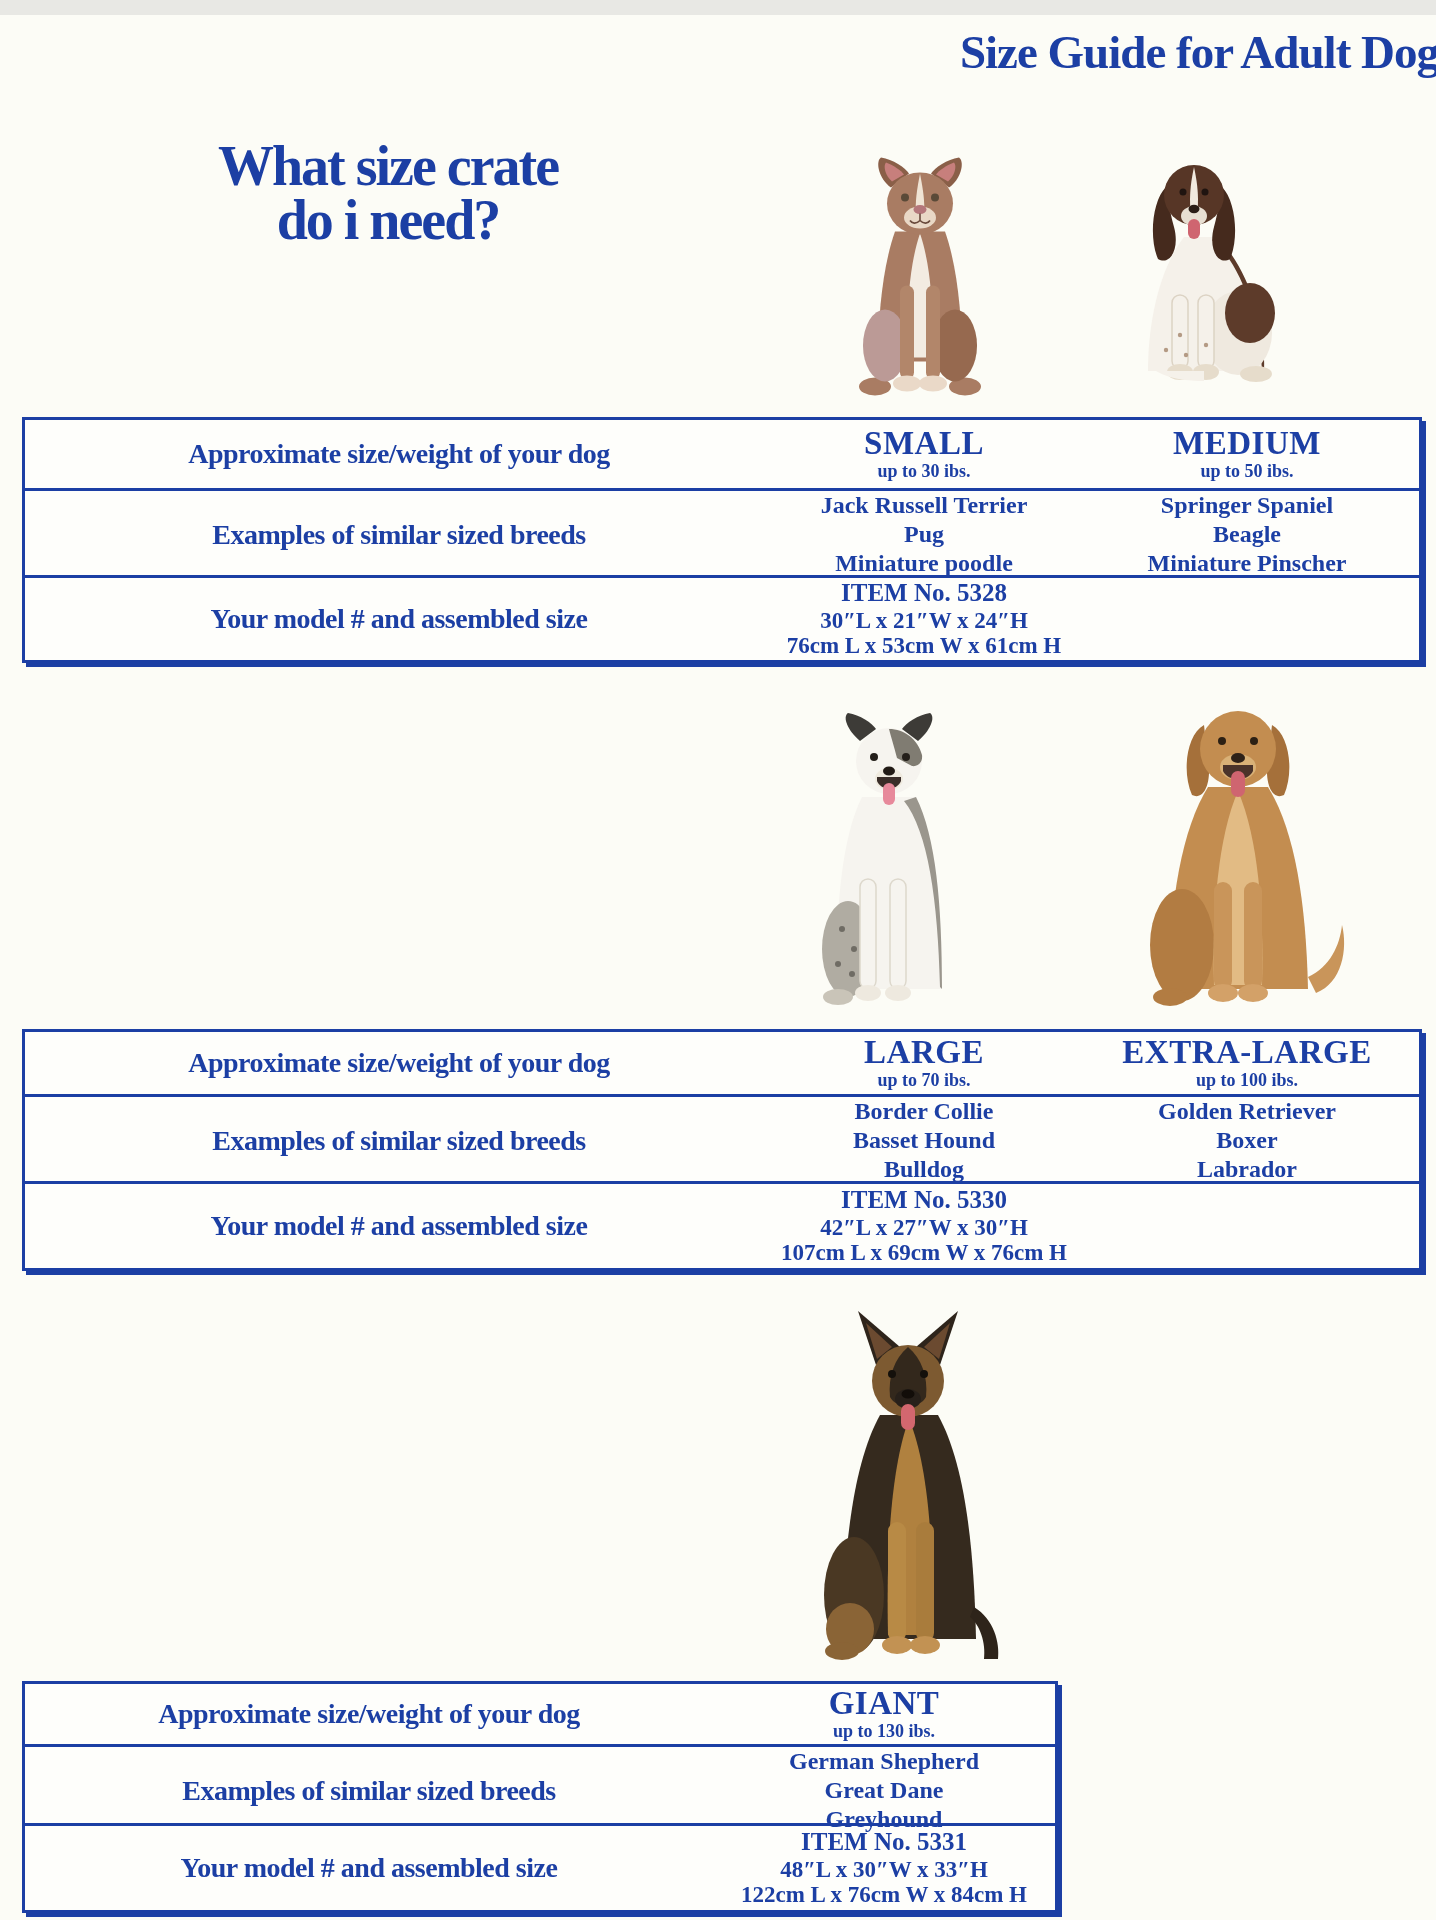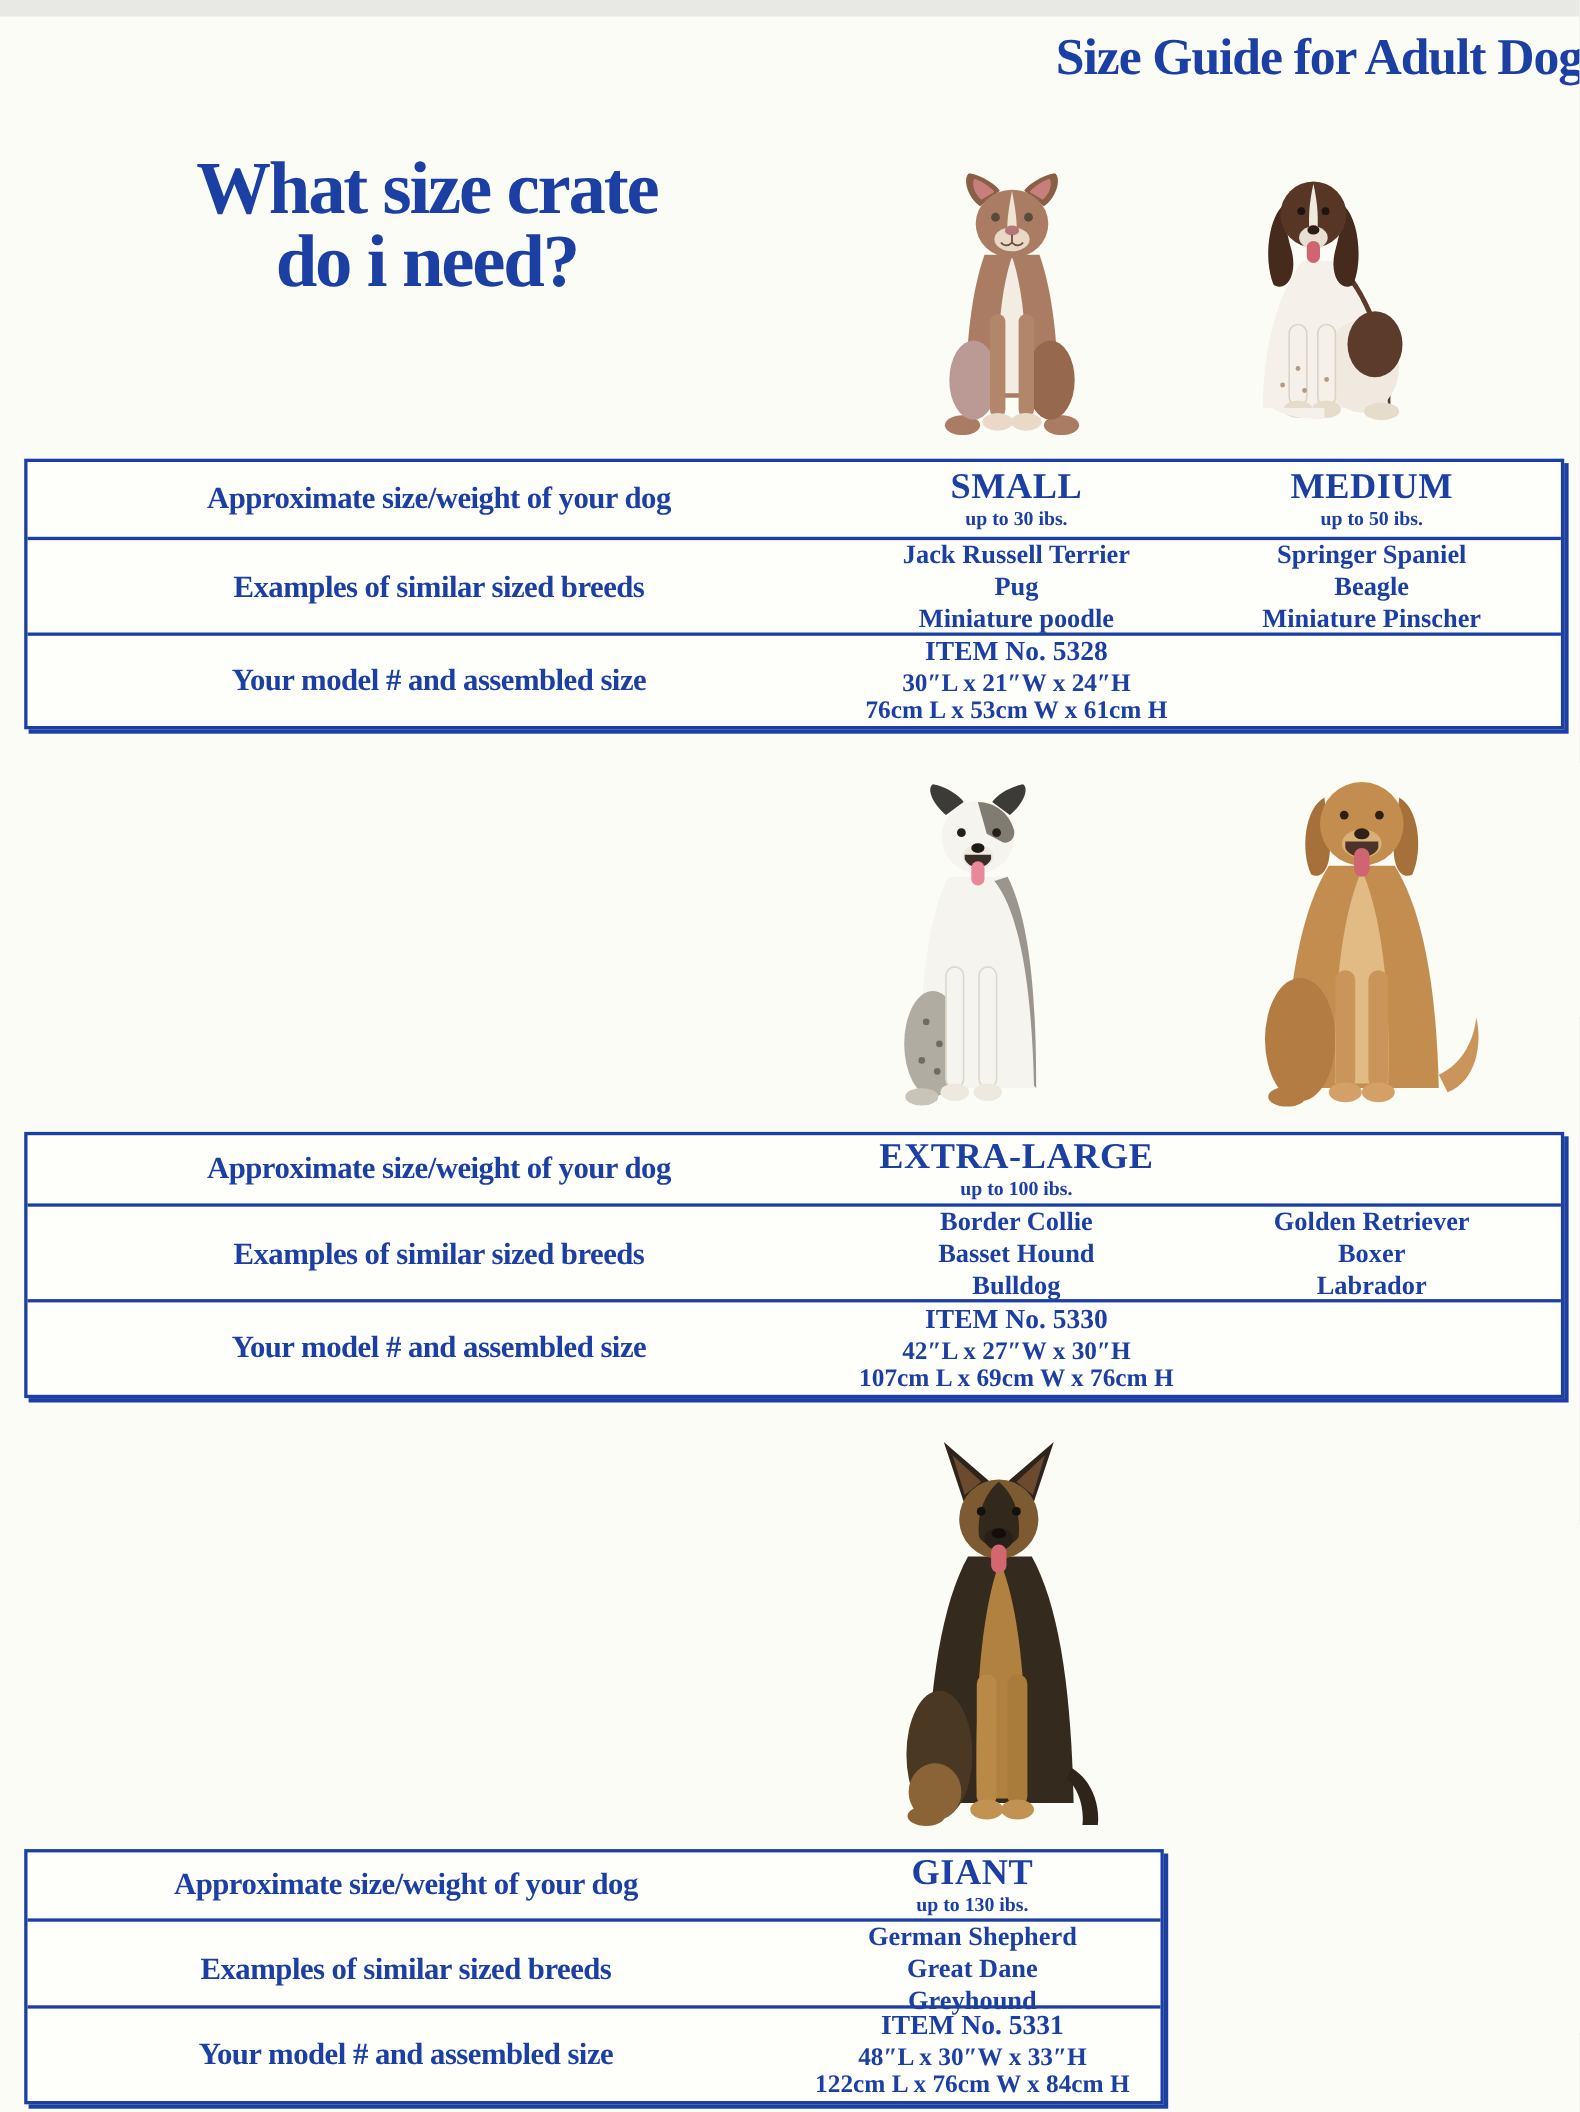--- a/index.html
+++ b/index.html
@@ -18,21 +18,21 @@
     font-weight:700;
     color:var(--blue);
   }
   
   .doc-title{
     position:absolute;top:10px;right:-3px;
     font-size:47px;white-space:nowrap;letter-spacing:-1px;
   }
   .main-heading{
     position:absolute;left:60px;top:124px;width:656px;
-    text-align:center;font-size:68px;line-height:0.97;letter-spacing:-2px;
+    text-align:center;font-size:56px;line-height:0.97;letter-spacing:-2px;
   }
   
   .dog{position:absolute;}
   .dog svg{width:100%;height:100%;display:block;}
   .dog-1{left:845px;top:138px;width:150px;height:246px;}
   .dog-2{left:1096px;top:130px;width:216px;height:254px;}
   .dog-3{left:794px;top:694px;width:188px;height:316px;}
   .dog-4{left:1112px;top:672px;width:246px;height:338px;}
   .dog-5{left:788px;top:1292px;width:240px;height:374px;}
   
@@ -207,20 +207,24 @@
       <ellipse cx="126" cy="71" rx="7" ry="5" fill="#2e2118"></ellipse>
       <path d="M111,84 C116,95 136,95 141,84 L141,78 111,78 Z" fill="#4a332a"></path>
       <rect x="119" y="84" width="14" height="26" rx="7" fill="#cf6570"></rect>
     </svg>
   </div>
 
   <div class="sgtable t-2">
     <div class="trow r1">
       <div class="cell cell-label">Approximate size/weight of your dog</div>
       <div class="cell">
+        <div class="size-name">LARGE</div>
+        <div class="size-weight">up to 70 ibs.</div>
+      </div>
+      <div class="cell">
         <div class="size-name">EXTRA-LARGE</div>
         <div class="size-weight">up to 100 ibs.</div>
       </div>
     </div>
     <div class="trow r2">
       <div class="cell cell-label">Examples of similar sized breeds</div>
       <div class="cell">
         <div class="breed-line">Border Collie</div>
         <div class="breed-line">Basset Hound</div>
         <div class="breed-line">Bulldog</div>

